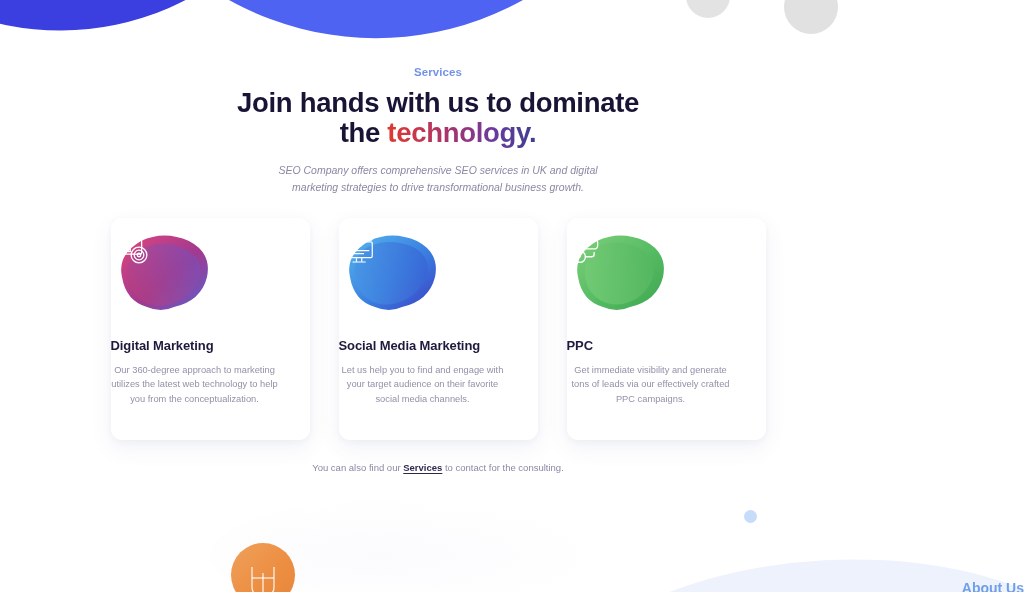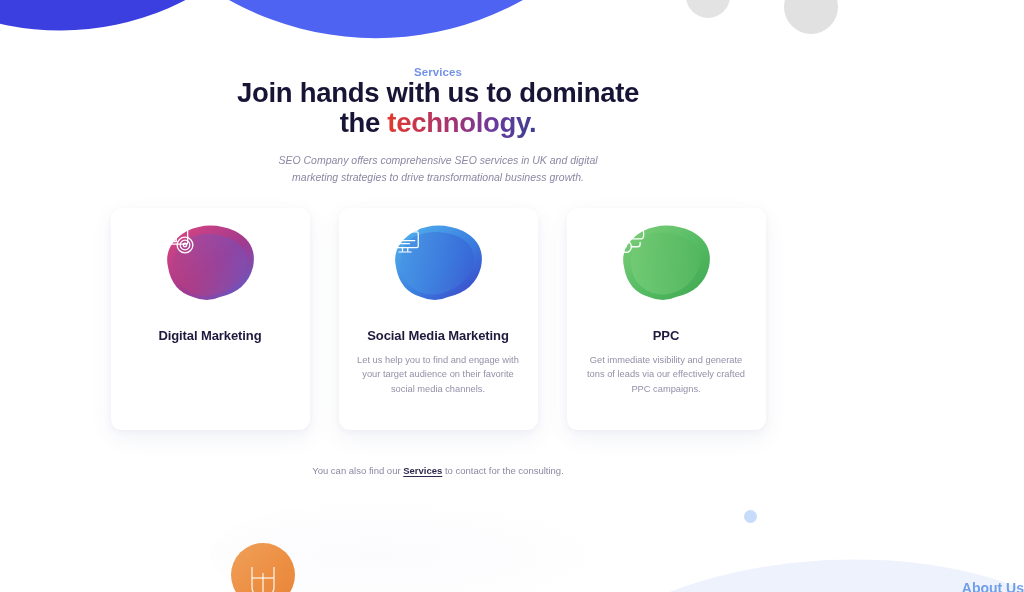--- a/index.html
+++ b/index.html
@@ -121,21 +121,21 @@
     font-size: 11.5px;
     font-weight: 700;
     letter-spacing: .1px;
     background: linear-gradient(90deg, #4f8fe8 0%, #6f8fe8 50%, #7fa4ec 100%);
     -webkit-background-clip: text;
     background-clip: text;
     color: transparent;
   }
 
   .headline {
-    margin-top: 0;
+    margin-top: 10px;
     text-align: center;
     font-size: 27.5px;
     line-height: 30px;
     font-weight: 700;
     color: #181436;
     letter-spacing: -0.3px;
   }
   .headline .accent {
     background: linear-gradient(90deg, #e03a2f 0%, #c5364f 22%, #9c3478 48%, #6a3a9e 72%, #3b3f8f 100%);
     -webkit-background-clip: text;
@@ -163,21 +163,21 @@
 
   .card {
     width: 199px;
     height: 222px;
     background: #ffffff;
     border-radius: 11px;
     box-shadow: 0 8px 22px rgba(70, 80, 150, 0.075),
                 0 2px 6px rgba(70, 80, 150, 0.045);
     display: flex;
     flex-direction: column;
-    align-items: center;
+    align-items: flex-start;
     padding-top: 9px;
   }
 
   .blob-wrap {
     width: 106px;
     height: 100px;
     position: relative;
     display: flex;
     align-items: center;
     justify-content: center;
@@ -202,21 +202,21 @@
     margin-top: 10px;
     width: 168px;
     text-align: center;
     font-size: 9.3px;
     line-height: 14.3px;
     color: #9390a8;
   }
 
   
   .note {
-    margin-top: 35px;
+    margin-top: 22px;
     text-align: center;
     font-size: 9.5px;
     color: #8b88a3;
   }
   .note .svc-link {
     color: #2e2a4f;
     font-weight: 700;
     text-decoration: underline;
     text-underline-offset: 2px;
   }
@@ -297,20 +297,21 @@
             <rect x="19" y="24" width="3" height="4"></rect>
             <polyline points="19,18 23,14 27,17 33,9"></polyline>
             <circle cx="34" cy="9" r="3"></circle>
             <circle cx="32" cy="32" r="9"></circle>
             <circle cx="32" cy="32" r="5.5"></circle>
             <circle cx="32" cy="32" r="2"></circle>
           </g>
         </svg>
       </div>
       <div class="card-title">Digital Marketing</div>
+      <div class="card-desc">Our 360-degree approach to marketing utilizes the latest web technology to help you from the conceptualization.</div>
     </div>
 
     <div class="card">
       <div class="blob-wrap">
         <svg width="106" height="100" viewBox="0 0 106 100">
           <defs>
             <linearGradient id="g3a" x1="0" y1="0" x2="1" y2="1">
               <stop offset="0%" stop-color="#55b7ee"></stop>
               <stop offset="55%" stop-color="#3b7fe0"></stop>
               <stop offset="100%" stop-color="#3a3fc4"></stop>

